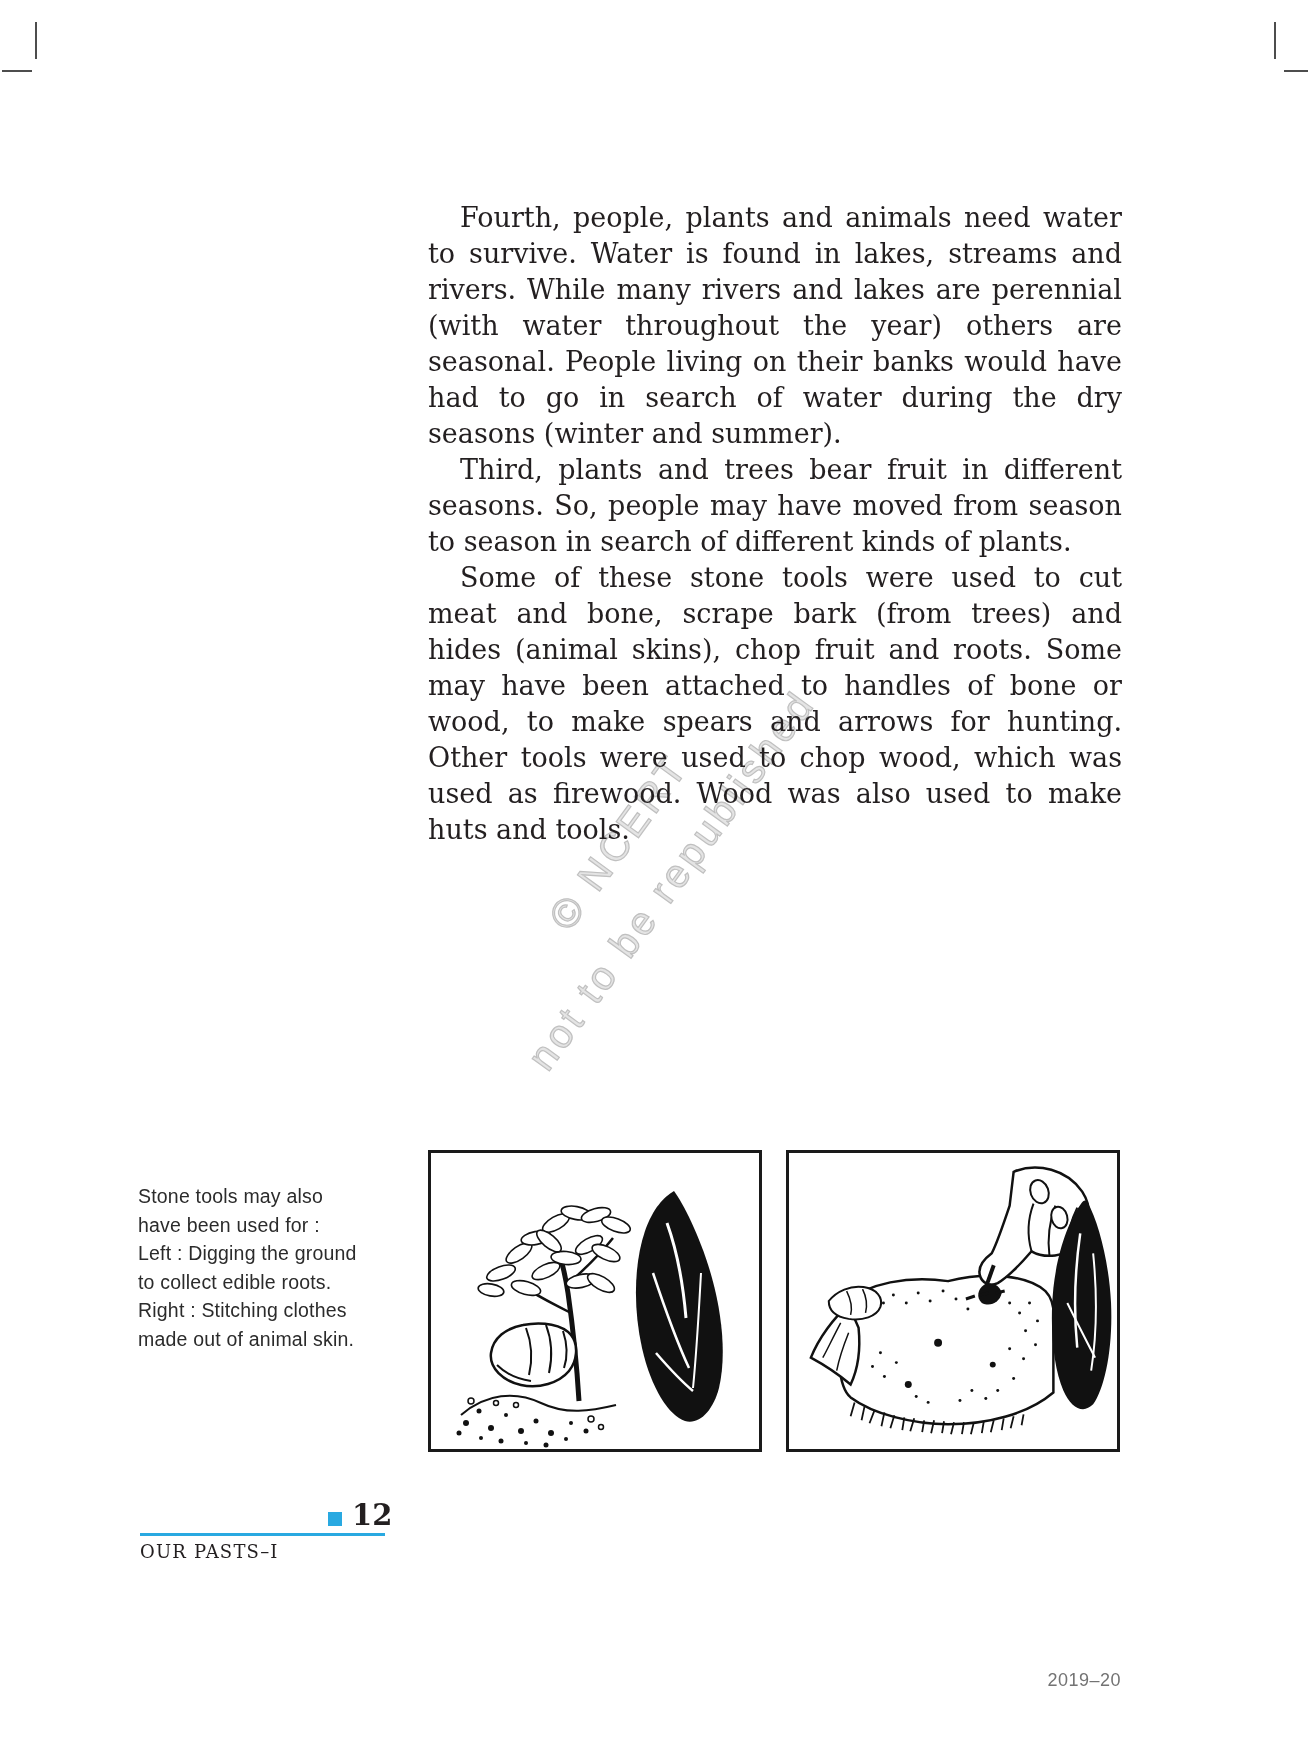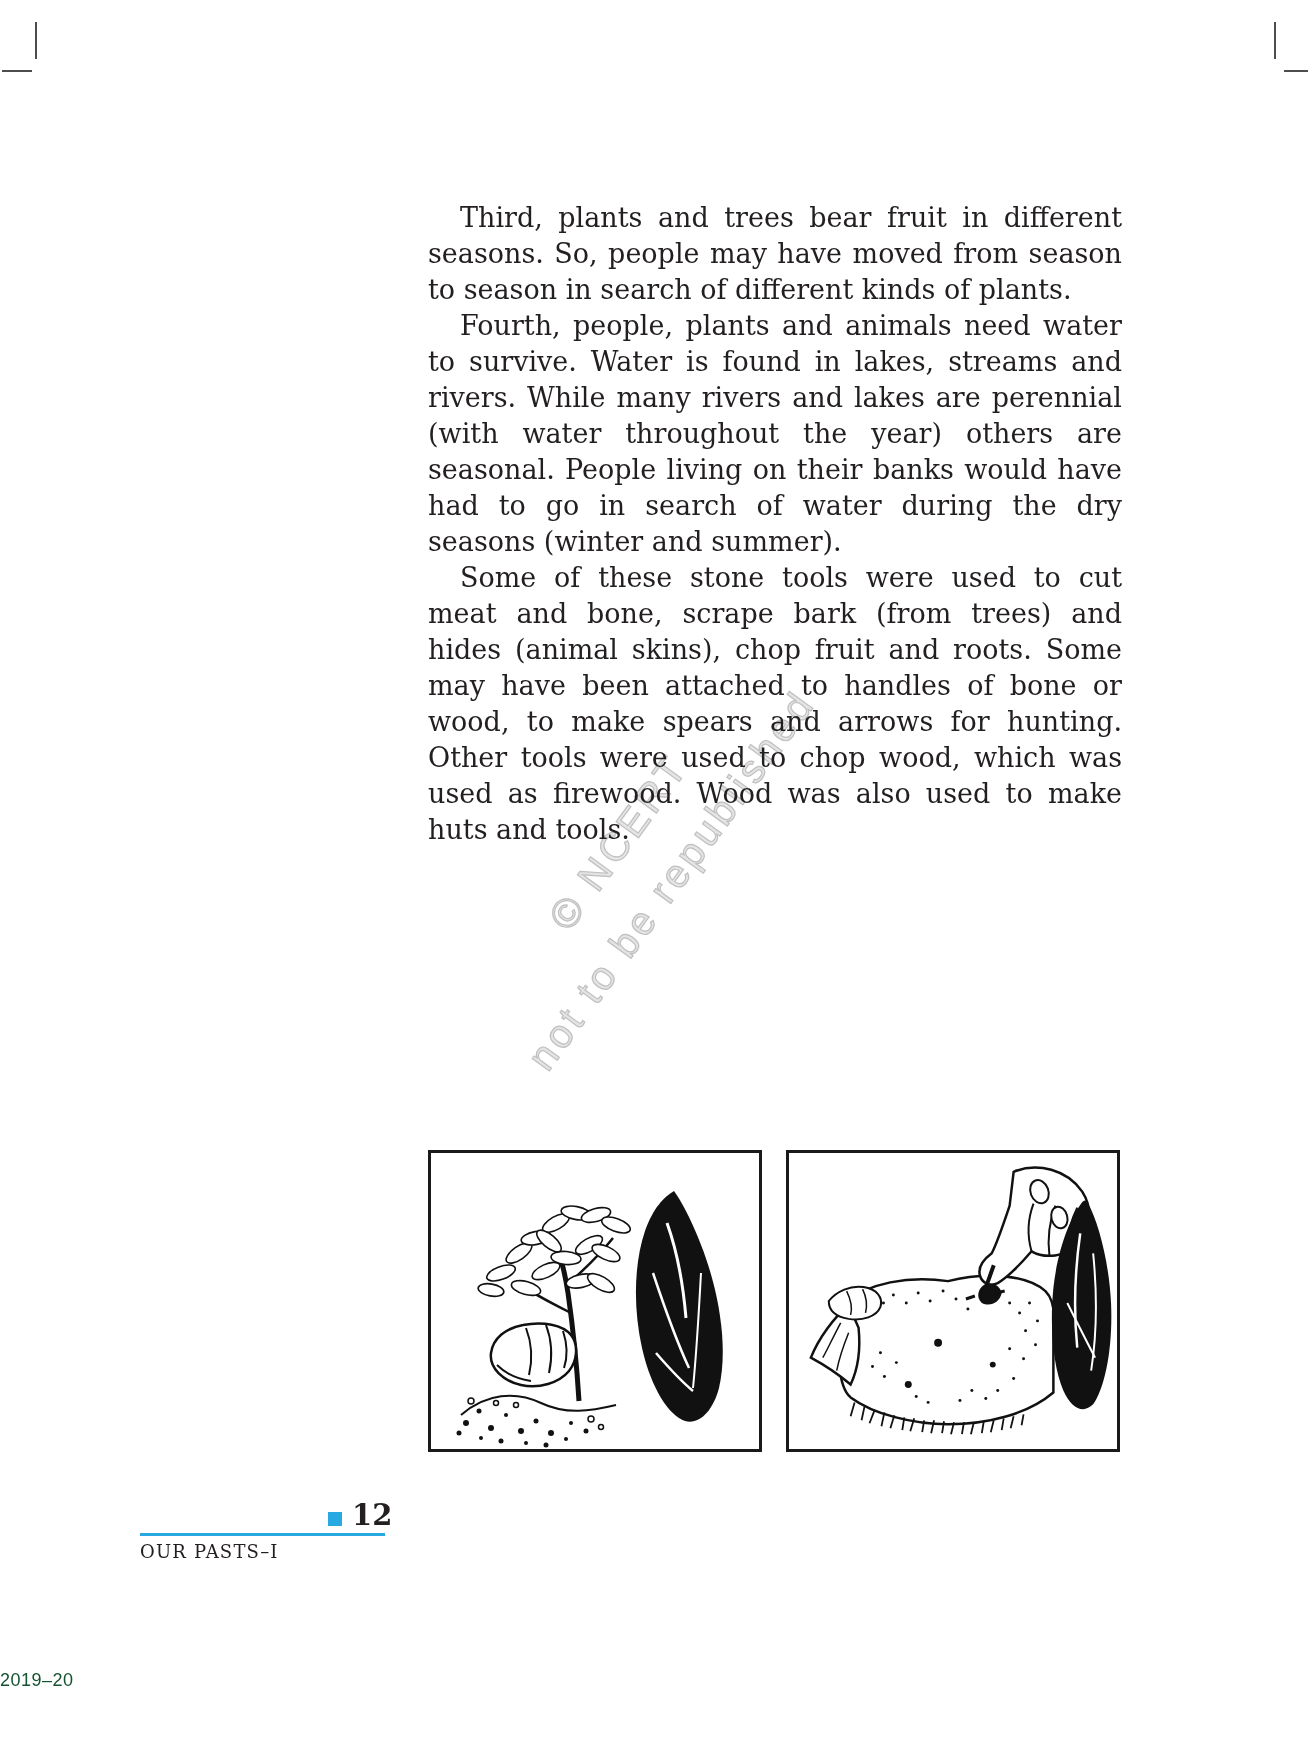--- a/index.html
+++ b/index.html
@@ -49,45 +49,51 @@
   .figure-box svg{display:block;}
 
   .footer-square{position:absolute;left:328px;top:1512px;width:14px;height:14px;background:#29a9e1;z-index:2;}
   .footer-page-num{position:absolute;left:352px;top:1499px;font-size:29px;line-height:32px;z-index:2;font-weight:bold;}
   .footer-line{position:absolute;left:140px;top:1533px;width:245px;height:3px;background:#29a9e1;z-index:2;}
   .footer-book{
     position:absolute;left:140px;top:1541px;width:248px;z-index:2;
     font-size:18px;letter-spacing:1.2px;
   }
   .year-line{
-    position:absolute;left:0;top:1670px;width:1121px;text-align:left;z-index:2;
-    font-family:"Liberation Sans", sans-serif;font-size:18px;color:#14532d;letter-spacing:0.5px;
+    position:absolute;left:0;top:1670px;width:1121px;text-align:right;z-index:2;
+    font-family:"Liberation Sans", sans-serif;font-size:18px;color:#737373;letter-spacing:0.5px;
   }
 </style>
 </head>
 <body>
 
 <div class="page">
 
   <div class="crop-mark cm-tl-v"></div>
   <div class="crop-mark cm-tl-h"></div>
   <div class="crop-mark cm-tr-v"></div>
   <div class="crop-mark cm-tr-h"></div>
 
   <div class="watermark">
     <span>© NCERT</span>
     <span>not to be republished</span>
   </div>
 
   <div class="body-col">
+    <p class="indent">Fourth, people, plants and animals need water to survive. Water is found in lakes, streams and rivers. While many rivers and lakes are perennial (with water throughout the year) others are seasonal. People living on their banks would have had to go in search of water during the dry seasons (winter and summer).</p>
     <p class="indent">Third, plants and trees bear fruit in different seasons. So, people may have moved from season to season in search of different kinds of plants.</p>
-    <p class="indent">Fourth, people, plants and animals need water to survive. Water is found in lakes, streams and rivers. While many rivers and lakes are perennial (with water throughout the year) others are seasonal. People living on their banks would have had to go in search of water during the dry seasons (winter and summer).</p>
     <p class="indent">Some of these stone tools were used to cut meat and bone, scrape bark (from trees) and hides (animal skins), chop fruit and roots. Some may have been attached to handles of bone or wood, to make spears and arrows for hunting. Other tools were used to chop wood, which was used as firewood. Wood was also used to make huts and tools.</p>
   </div>
 
+  <div class="caption">Stone tools may also
+have been used for :
+Left : Digging the ground
+to collect edible roots.
+Right : Stitching clothes
+made out of animal skin.</div>
 
   <div class="figures">
 
     <div class="figure-box">
       <svg width="328" height="296" viewBox="0 0 328 296" role="img" aria-label="Hand digging the ground beside a leafy plant, with a pointed black stone tool">
 
         <path d="M243,38 C252,50 270,85 281,125 C292,165 295,205 288,235 C282,258 268,272 254,268 C238,263 220,235 211,195 C202,155 203,110 214,78 C222,55 233,44 243,38 Z" fill="#111"></path>
         <path d="M236,70 C245,95 252,130 255,165" stroke="#fff" stroke-width="3" fill="none"></path>
         <path d="M222,120 C232,150 244,185 258,215" stroke="#fff" stroke-width="2.5" fill="none"></path>
         <path d="M270,120 C268,155 266,195 262,235" stroke="#fff" stroke-width="2" fill="none"></path>

